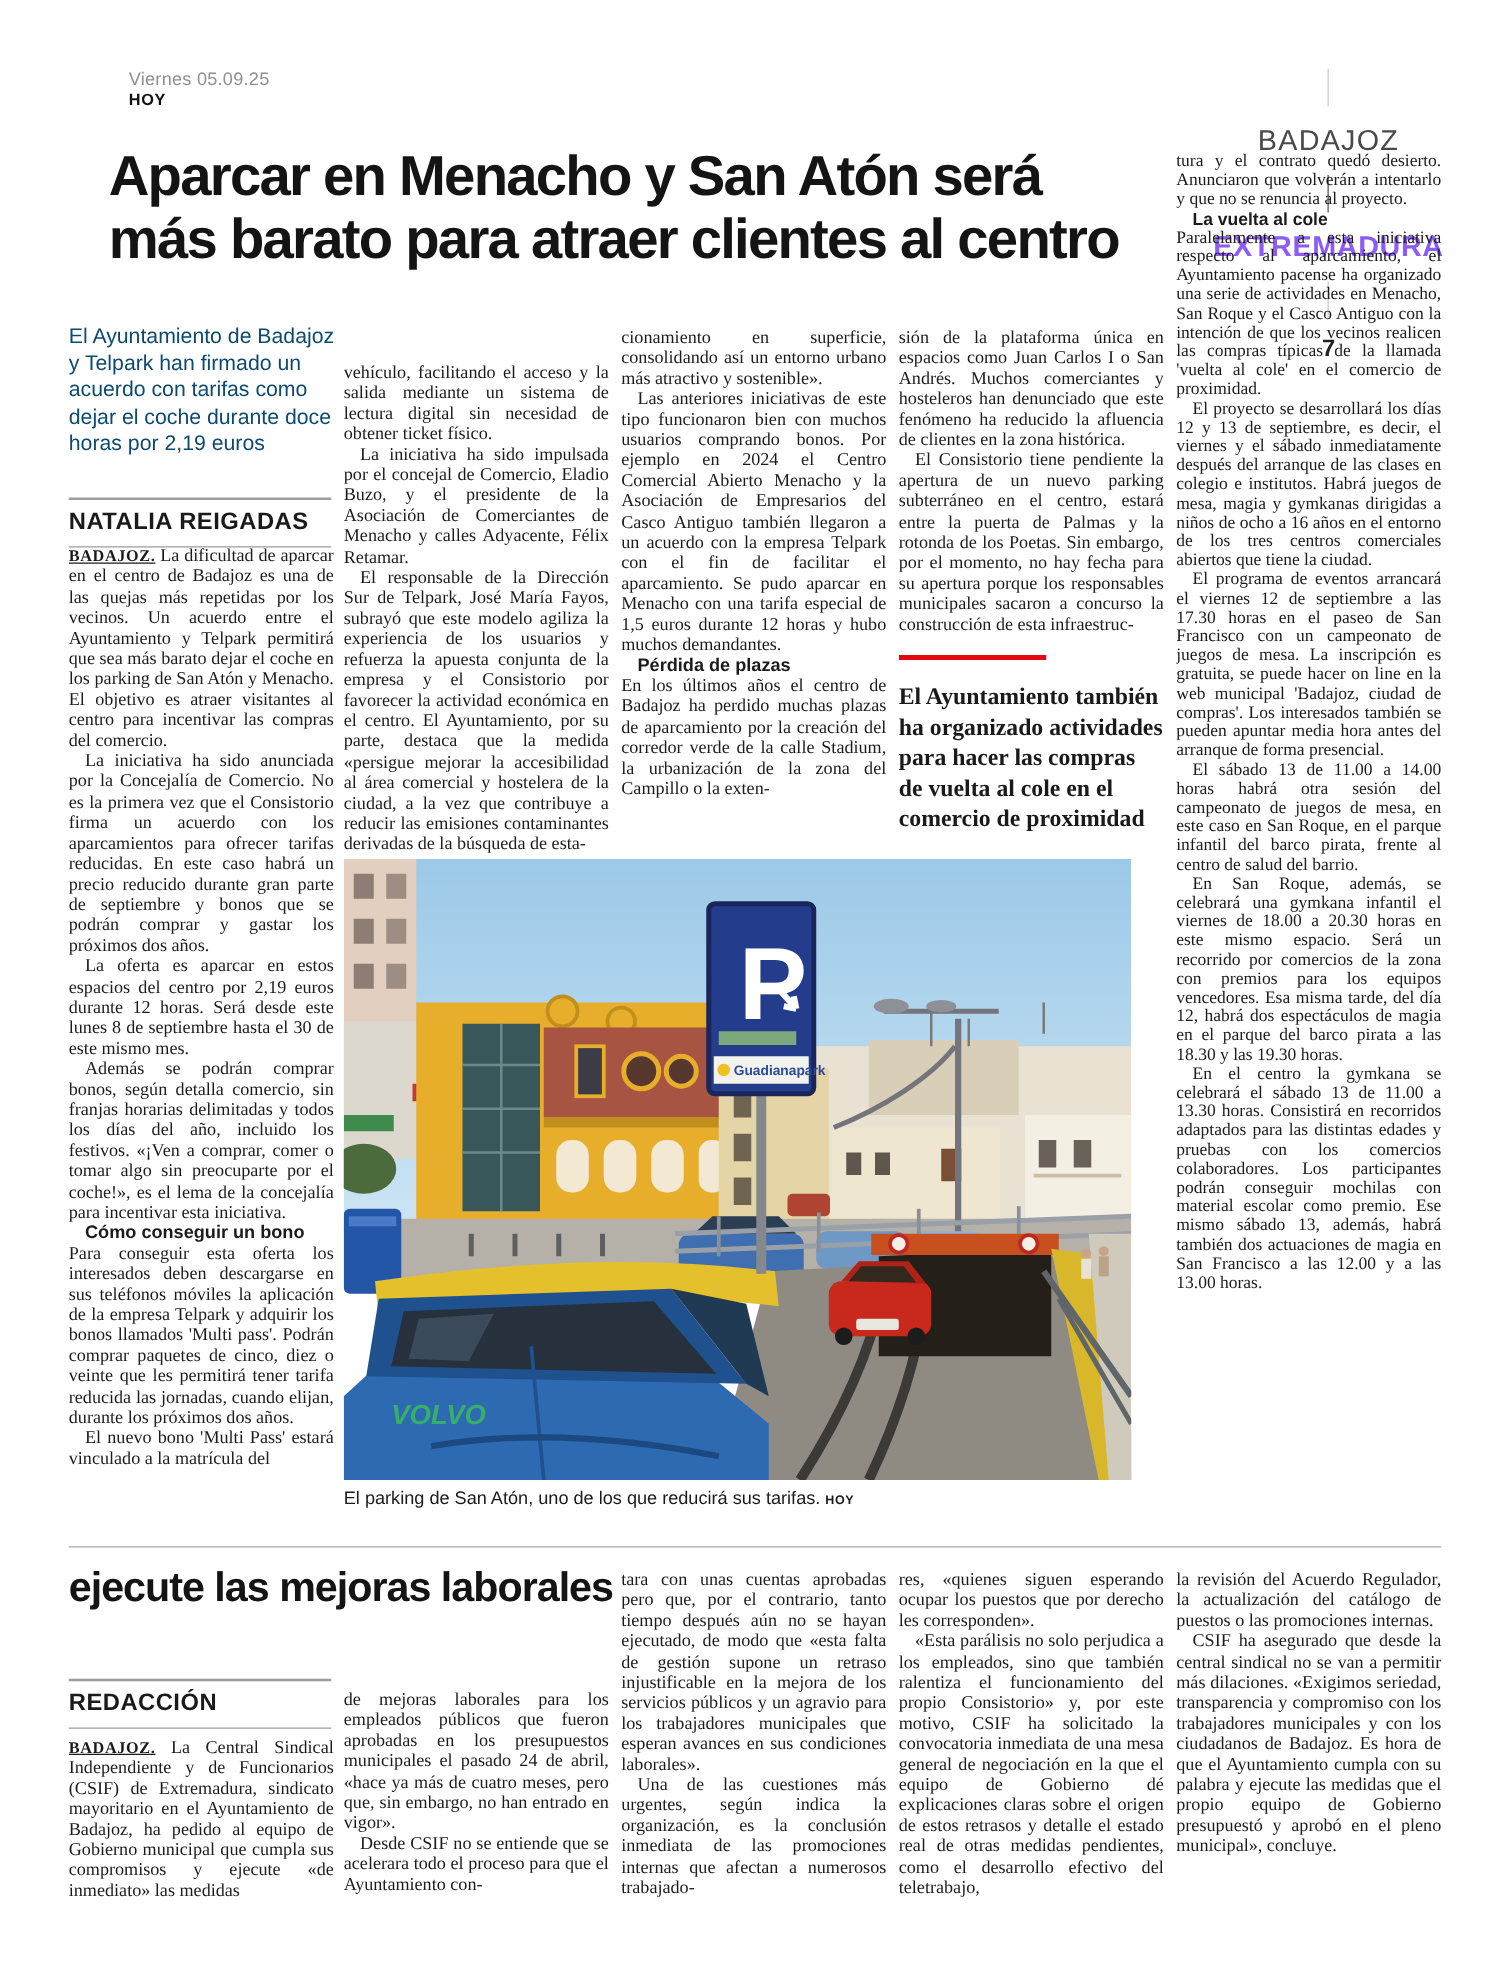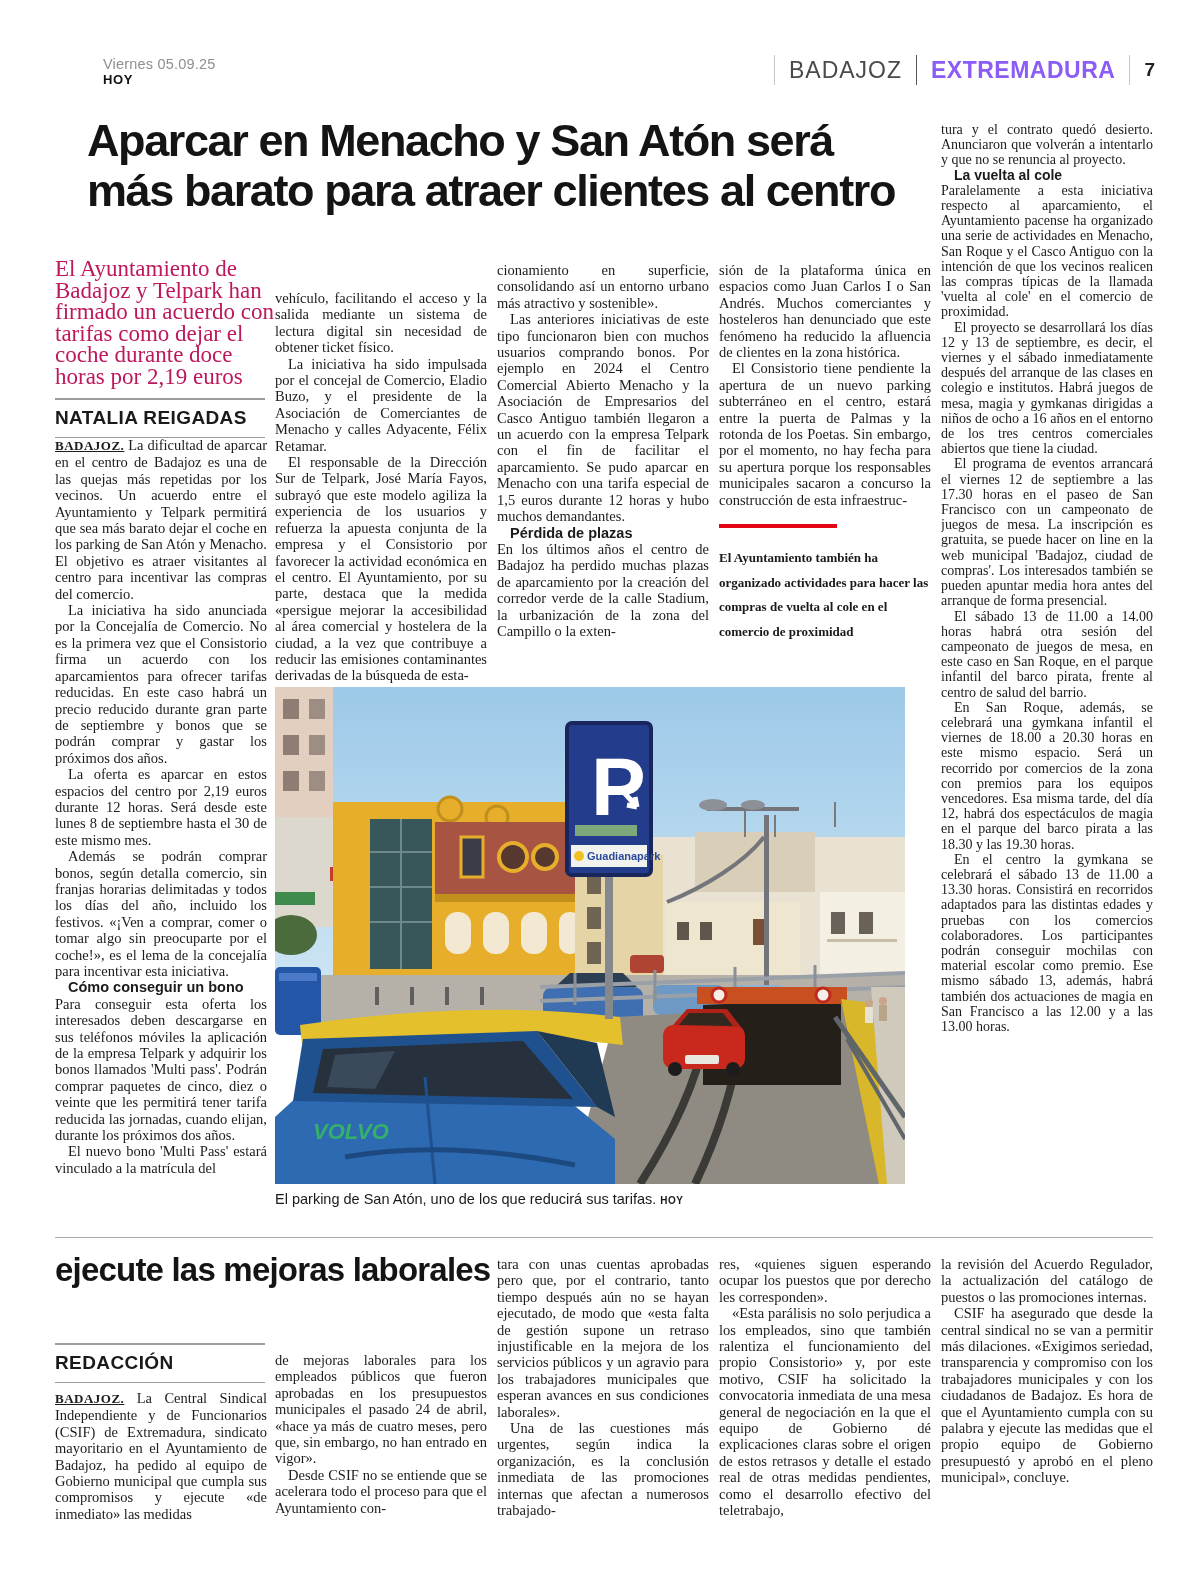--- a/index.html
+++ b/index.html
@@ -7,47 +7,47 @@
   body {
     width:1200px; height:1575px; position:relative; overflow:hidden;
     background:#ffffff; color:#1b1b1b;
     font-family:"Liberation Serif", serif;
   }
   .abs { position:absolute; }
 
   
   .hdr-date { font-family:"Liberation Sans", sans-serif; font-size:14.5px; color:#8f8f8f; letter-spacing:0.2px; }
   .hdr-brand { font-family:"Liberation Sans", sans-serif; font-size:13px; font-weight:700; color:#111; letter-spacing:0.6px; }
-  .hdr-right { display:flex; align-items:center; gap:14px; }
+  .hdr-right { display:flex; align-items:center; gap:14px;flex-direction:column; }
   .hdr-sep { width:1px; height:30px; background:#c9c9c9; }
   .hdr-sep.dark { background:#555; }
   .hdr-city { font-family:"Liberation Sans", sans-serif; font-size:23px; color:#4a4a4a; letter-spacing:1px; }
   .hdr-region { font-family:"Liberation Sans", sans-serif; font-size:23px; font-weight:800; color:#8b5cf6; letter-spacing:0.5px; }
   .hdr-page { font-family:"Liberation Sans", sans-serif; font-size:19px; font-weight:700; color:#222; }
 
   
   .headline1 { font-family:"Liberation Sans", sans-serif; font-weight:700; font-size:45px; line-height:50px; letter-spacing:-1.4px; color:#141414;margin-left:32px; }
   .headline2 { font-family:"Liberation Sans", sans-serif; font-weight:700; font-size:33px; line-height:37px; letter-spacing:-0.8px; color:#141414; }
 
-  .lead { font-family:Liberation Serif, serif; font-size:23px; line-height:21.5px; color:#be185d; font-weight:400; }
+  .lead { font-family:Liberation Sans, sans-serif; font-size:17px; line-height:21.5px; color:#0c4a6e; font-weight:400; }
 
   .byline { font-family:"Liberation Sans", sans-serif; font-size:19px; font-weight:700; color:#1a1a1a; letter-spacing:0.4px;
             border-top:2px solid #9c9c9c; border-bottom:1px solid #9c9c9c; padding:7px 0 8px; }
 
   
   .col { overflow:hidden; }
   .col p { margin:0; font-size:14.5px; line-height:16.4px; text-align:justify; text-indent:13px; }
   .col p.first { text-indent:0; }
   .col.tight p { font-size:14px; line-height:15.2px; }
   .dateline { font-size:13px; letter-spacing:0.5px; font-weight:600;text-decoration:underline; }
   .subhead { font-family:"Liberation Sans", sans-serif; font-weight:700; font-size:16px; line-height:18px; margin:10px 0 3px; text-indent:0; text-align:left; }
 
   
   .pq-bar { width:118px; height:4px; background:#e30613; margin:16px 0 18px; }
-  .pull-quote { font-family:"Liberation Serif", serif; font-weight:700; font-size:13px; line-height:24.5px; color:#1a1a1a; text-align:left; }
+  .pull-quote { font-family:"Liberation Serif", serif; font-weight:700; font-size:19px; line-height:24.5px; color:#1a1a1a; text-align:left; }
 
   
   .photo { left:275px; top:687px; width:630px; height:497px; }
   .photo svg { display:block; width:100%; height:100%; }
   .caption { font-family:"Liberation Sans", sans-serif; font-size:14.5px; color:#1a1a1a; }
   .credit { font-size:10px; font-weight:700; letter-spacing:0.5px; }
 
   .divider { height:1px; background:#a8a8a8; }
 </style>
 </head>

